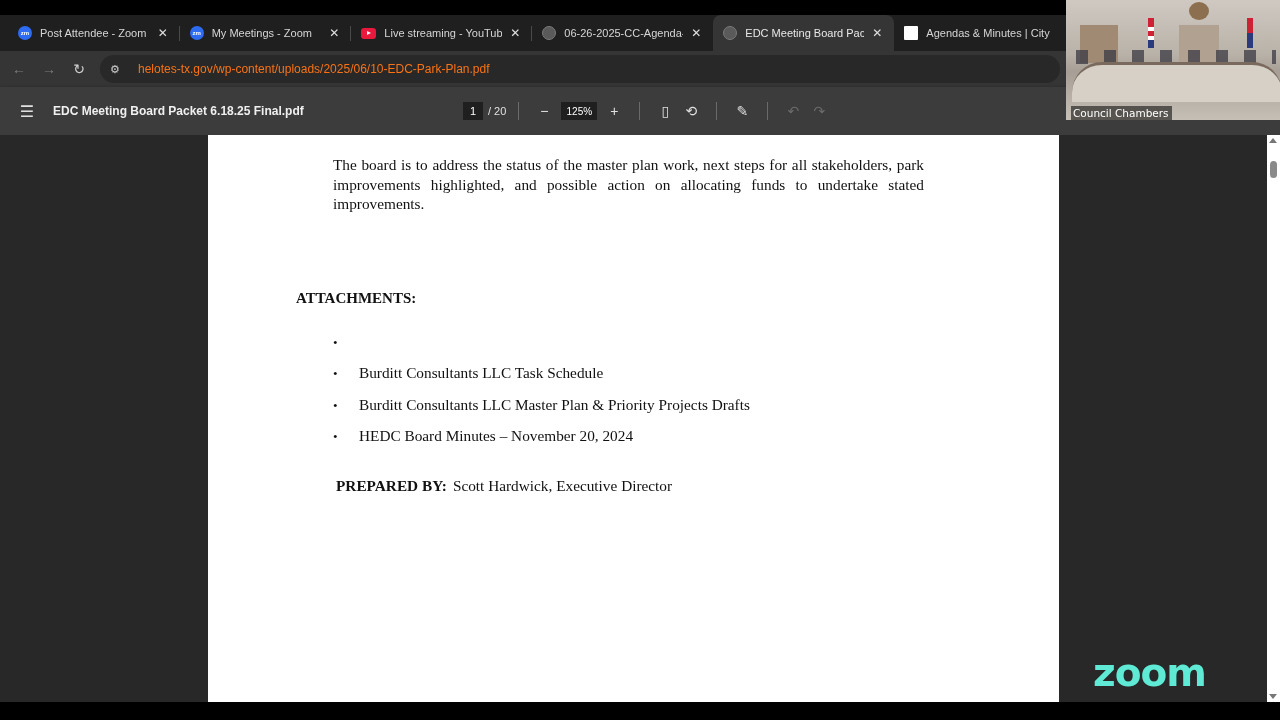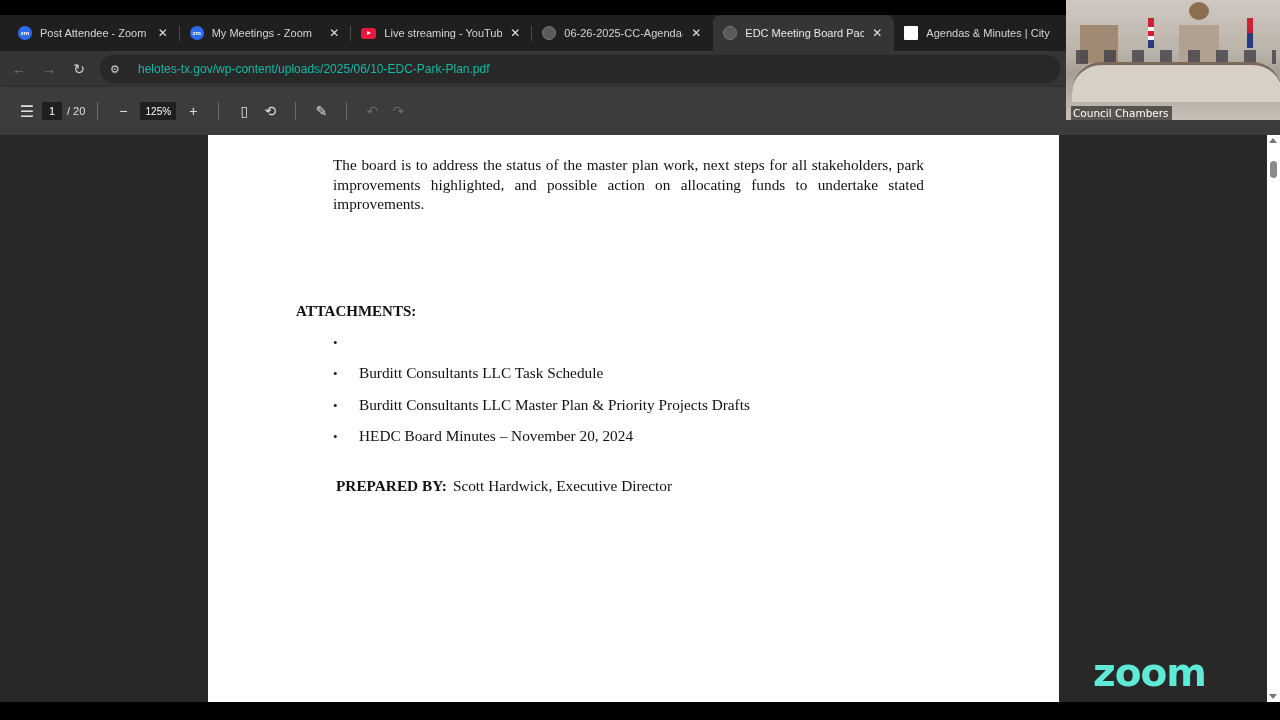--- a/index.html
+++ b/index.html
@@ -20,41 +20,41 @@
   .tab .sep { position: absolute; right: 0; top: 11px; width: 1px; height: 15px; background: #4a4a4a; }
   .tab.active { background: #353535; border-radius: 8px 8px 0 0; }
   .tab.active .title { color: #e8e8e8; }
 
   
   .toolbar { position: absolute; left: 0; top: 51px; width: 1066px; height: 36px; background: #353535; display: flex; align-items: center; }
   .navbtn { width: 30px; height: 28px; display: flex; align-items: center; justify-content: center; color: #7d7d7d; font-size: 14px; }
   .navbtn.reload { color: #cfcfcf; }
   .omnibox { margin-left: 6px; width: 960px; height: 28px; background: #282828; border-radius: 14px; display: flex; align-items: center; padding-left: 10px; }
   .omnibox .tune { color: #cfcfcf; font-size: 11px; width: 22px; }
-  .omnibox .url { color: #14b8a6; font-size: 12px; margin-left: 6px; }
+  .omnibox .url { color: #f97316; font-size: 12px; margin-left: 6px; }
 
   
   .pdfbar { position: absolute; left: 0; top: 87px; width: 1280px; height: 48px; background: #3c3c3c; display: flex; align-items: center; box-shadow: 0 1px 3px rgba(0,0,0,0.5); }
   .menu-btn { width: 30px; margin-left: 12px; color: #e0e0e0; font-size: 16px; text-align: center; }
   .doc-title { margin-left: 11px; color: #f0f0f0; font-size: 12px; font-weight: bold; width: 410px; }
   .pager { display: flex; align-items: center; color: #e0e0e0; font-size: 11px; }
   .page-input { width: 20px; height: 18px; background: #1f1f1f; color: #fff; border: none; text-align: center; font-size: 11px; font-family: "Liberation Sans", sans-serif; }
   .page-total { margin-left: 5px; }
   .vsep { width: 1px; height: 18px; background: #6a6a6a; margin: 0 12px; }
   .tbtn { width: 26px; height: 26px; display: flex; align-items: center; justify-content: center; color: #e0e0e0; font-size: 14px; }
   .tbtn.disabled { color: #6c6c6c; }
   .zoom-input { width: 36px; height: 18px; background: #1f1f1f; color: #fff; border: none; text-align: center; font-size: 10px; font-family: "Liberation Sans", sans-serif; margin: 0 4px; }
 
   
   .viewer { position: absolute; left: 0; top: 135px; width: 1280px; height: 567px; background: #282828; }
   .page { position: absolute; left: 208px; top: 0; width: 851px; height: 567px; background: #fff; font-family: "Liberation Serif", serif; color: #111; }
   .para { position: absolute; left: 125px; width: 591px; font-size: 15.3px; line-height: 19.5px; text-align: justify; }
   .para1 { top: 20px; }
   .para2 { top: 94px; }
-  .attach-h { position: absolute; left: 88px; top: 168px; font-size: 15px; font-weight: bold; }
+  .attach-h { position: absolute; left: 88px; top: 155px; font-size: 15px; font-weight: bold; }
   .attach-list { position: absolute; left: 125px; top: 198px; list-style: none; }
   .attach-list li { height: 31.3px; font-size: 15.3px; display: flex; align-items: flex-start; }
   .attach-list .bullet { width: 26px; font-size: 13px; line-height: 20px; }
   .prepared { position: absolute; left: 88px; top: 342px; font-size: 15.3px; margin-left: 40px; }
   .prepared b { font-weight: bold; margin-right: 6px; }
 
   
   .scrollbar { position: absolute; left: 1267px; top: 0; width: 13px; height: 567px; background: #fff; }
   .scroll-up { position: absolute; left: 2px; top: 3px; width: 0; height: 0; border-left: 4px solid transparent; border-right: 4px solid transparent; border-bottom: 5px solid #777; }
   .scroll-thumb { position: absolute; left: 3px; top: 26px; width: 7px; height: 17px; background: #8a8a8a; border-radius: 4px; }
@@ -129,20 +129,21 @@
     <div class="omnibox">
       <span class="tune">⚙</span>
       <span class="url">helotes-tx.gov/wp-content/uploads/2025/06/10-EDC-Park-Plan.pdf</span>
     </div>
   </div>
 
   <div class="pdfbar">
     <div class="menu-btn">
       <span>☰</span>
     </div>
+    <div class="doc-title">EDC Meeting Board Packet 6.18.25 Final.pdf</div>
     <div class="pager">
       <input class="page-input" value="1" style="">
       <span class="page-total">/ 20</span>
     </div>
     <div class="vsep"></div>
     <div class="tbtn">
       <span>−</span>
     </div>
     <input class="zoom-input" value="125%" style="">
     <div class="tbtn">

